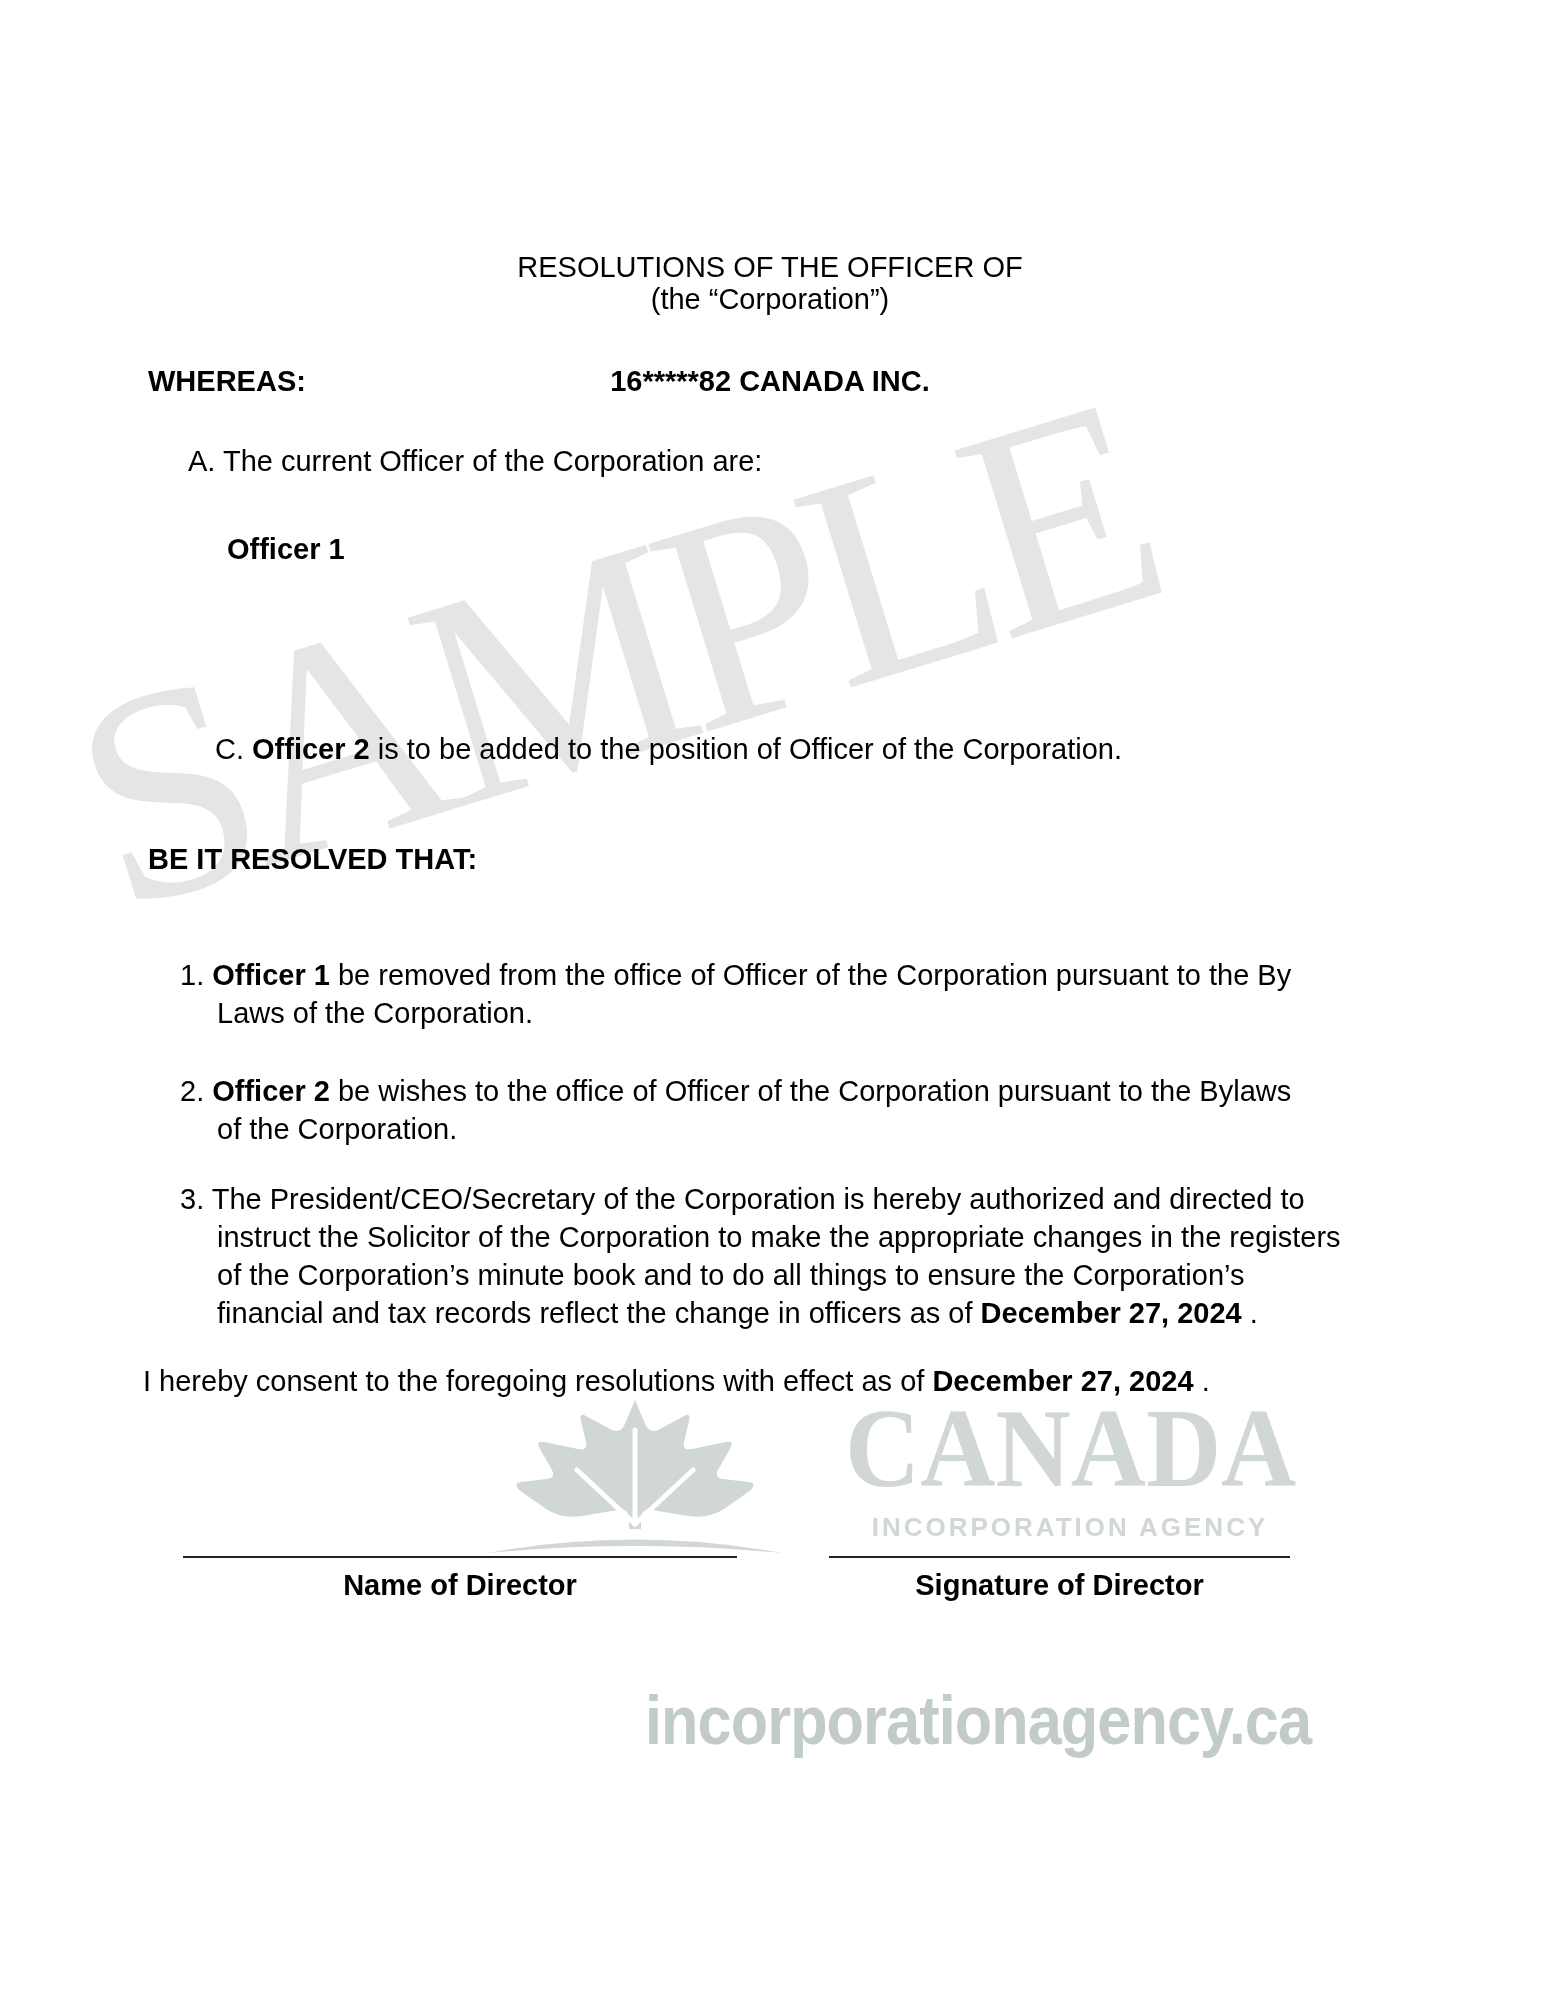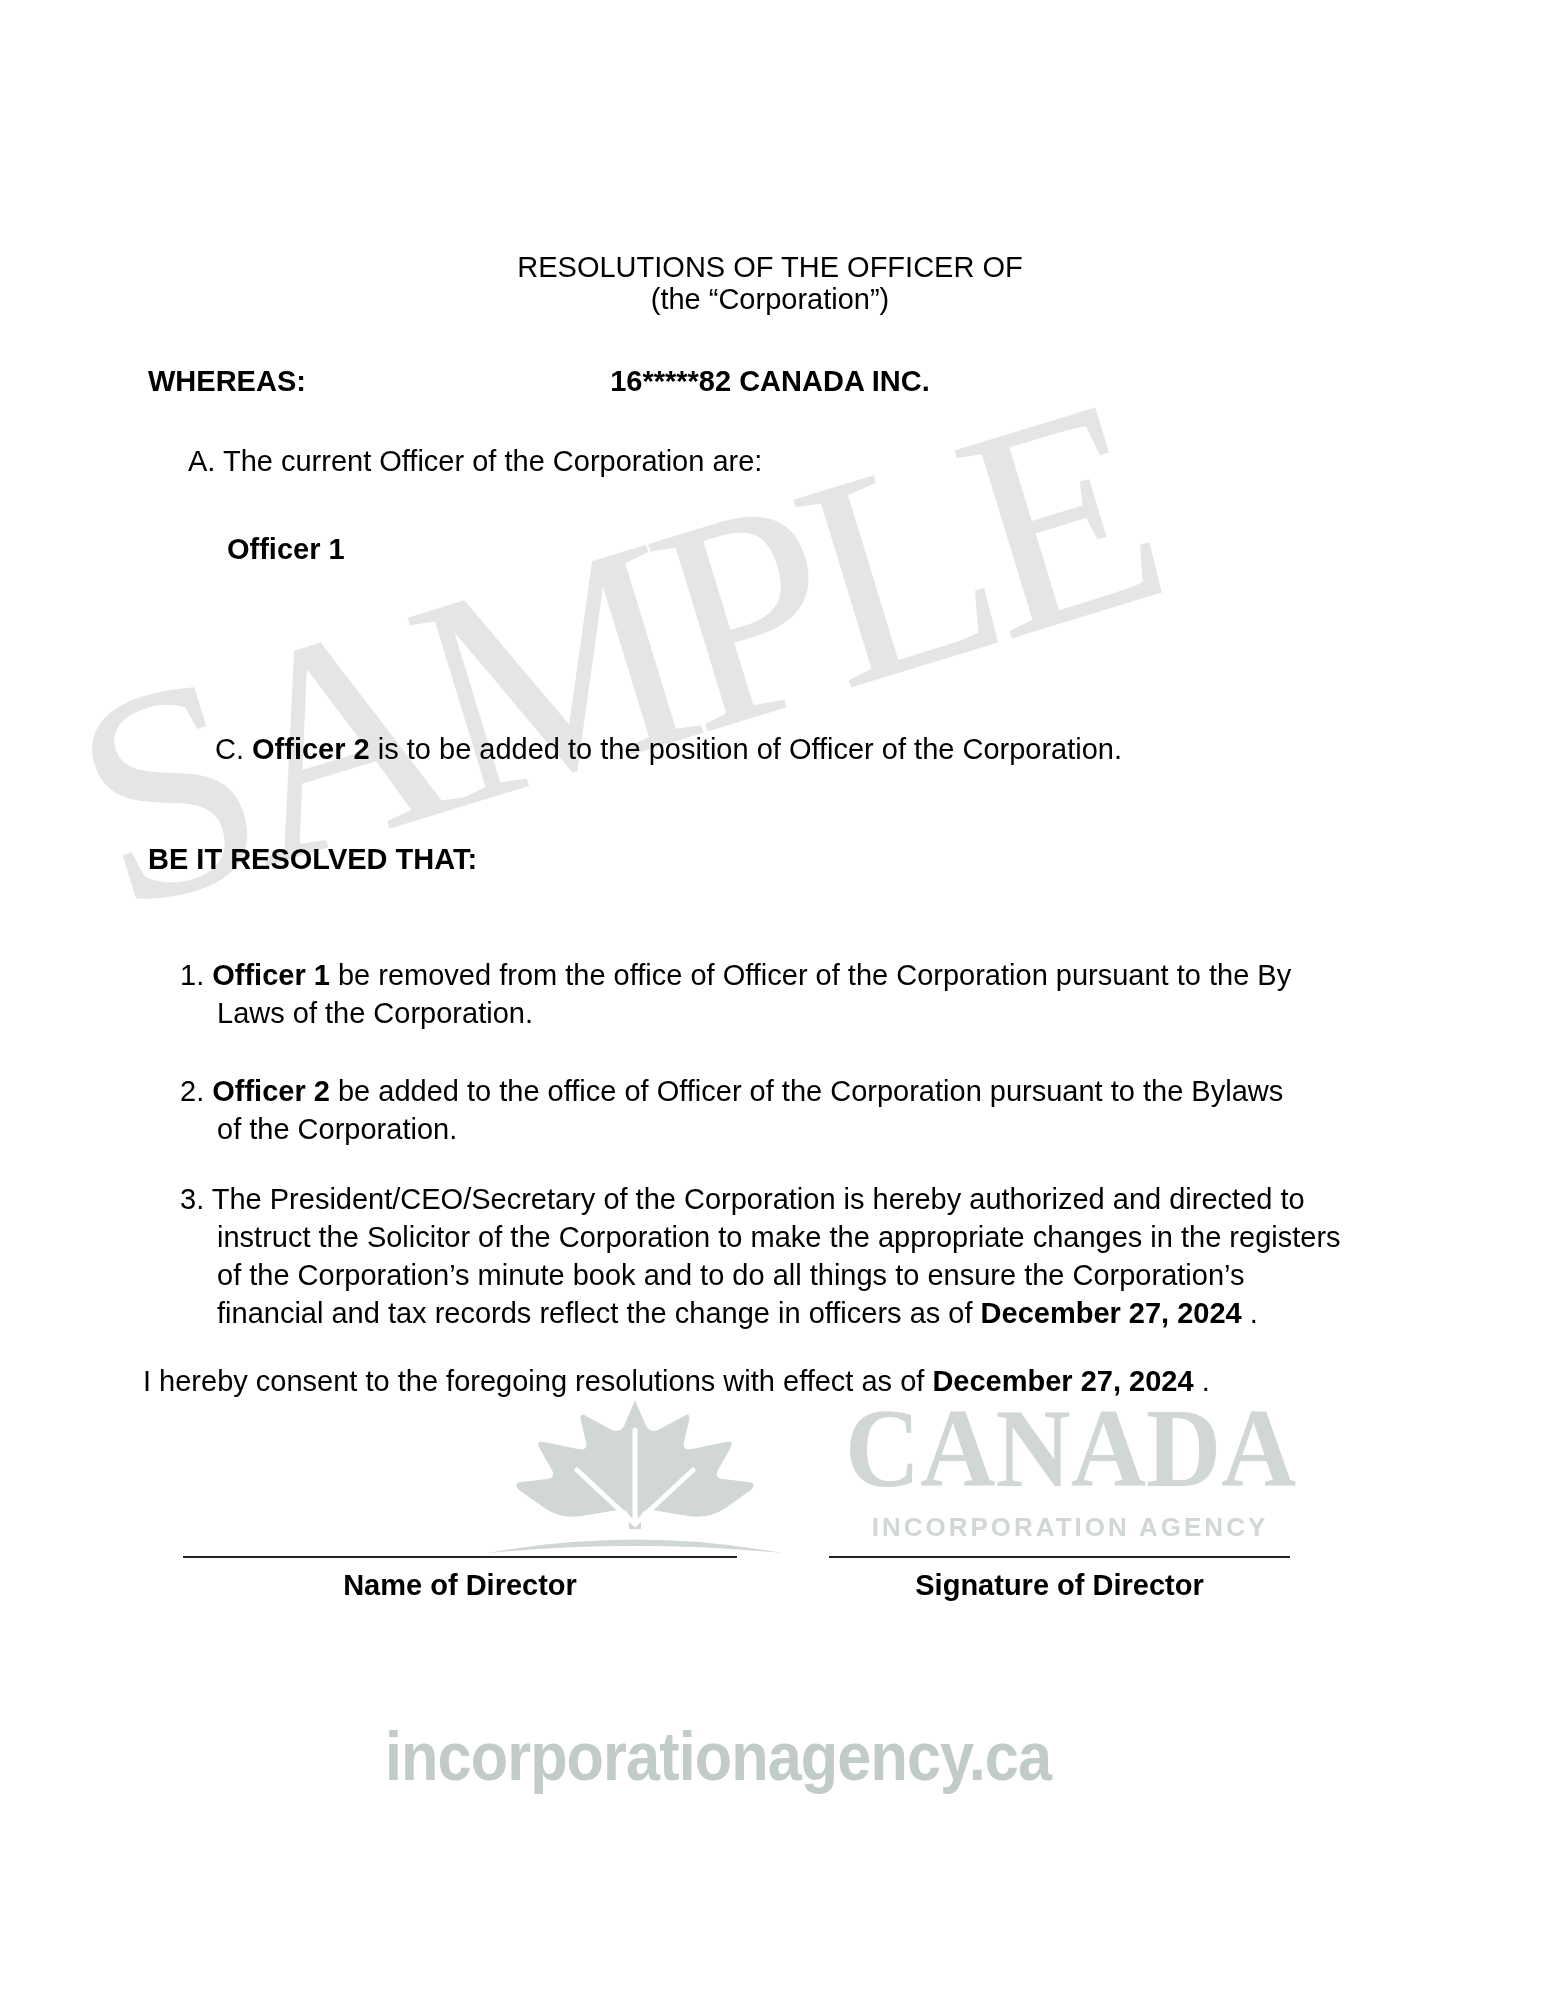--- a/index.html
+++ b/index.html
@@ -54,22 +54,22 @@
     letter-spacing:3px; color:#d1d7d5; white-space:nowrap;
     z-index:0;
   }
   .sig-line{position:absolute; border-top:2px solid #222222; height:0; z-index:1;}
   #sig-line-left{left:183px; top:1556px; width:554px;}
   #sig-line-right{left:829px; top:1556px; width:461px;}
   .sig-label{position:absolute; top:1566px; text-align:center; font-weight:bold; line-height:38px; z-index:1;}
   #sig-label-left{left:183px; width:554px;}
   #sig-label-right{left:829px; width:461px;}
   #website{
-    position:absolute; left:348px; top:1720px; width:1000px;
-    text-align:left; z-index:0;
+    position:absolute; left:348px; top:1684px; width:1000px;
+    text-align:right; z-index:0;
   }
   #website span{
     display:inline-block;
     font-weight:bold; font-size:68px; line-height:72px;
     letter-spacing:-1px; color:#c1cbc9; white-space:nowrap;
     transform:scaleX(0.9); transform-origin:center;
   }
 </style>
 </head>
 <body>
@@ -93,21 +93,21 @@
   <div class="abs doc b" style="left:227px; top:530px;">Officer 1</div>
 
 
   <div class="abs doc hang" style="left:215px; top:730px; width:1250px;"><span>C.</span><span class="b"> Officer 2</span><span> is to be added to the position of Officer of the Corporation.</span></div>
 
   <div class="abs doc b" style="left:148px; top:840px;">BE IT RESOLVED THAT:</div>
 
   <div class="abs doc hang" style="left:180px; top:956px; width:1280px;"><span>1.</span><span class="b"> Officer 1</span><span> be removed from the office of Officer of the Corporation pursuant to the By
 Laws of the Corporation.</span></div>
 
-  <div class="abs doc hang" style="left:180px; top:1072px; width:1280px;"><span>2.</span><span class="b"> Officer 2</span><span> be added to the office of Officer of the Corporation pursuant to the Bylaws
+  <div class="abs doc hang" style="left:180px; top:1072px; width:1280px;"><span>2.</span><span class="b"> Officer 2</span><span> be wishes to the office of Officer of the Corporation pursuant to the Bylaws
 of the Corporation.</span></div>
 
   <div class="abs doc hang" style="left:180px; top:1180px; width:1280px;"><span>3.</span><span> The President/CEO/Secretary of the Corporation is hereby authorized and directed to
 instruct the Solicitor of the Corporation to make the appropriate changes in the registers
 of the Corporation’s minute book and to do all things to ensure the Corporation’s
 financial and tax records reflect the change in officers as of </span><span class="b">December 27, 2024</span><span> .</span></div>
 
   <div class="abs doc nowrap" style="left:143px; top:1362px;"><span>I hereby consent to the foregoing resolutions with effect as of </span><span class="b">December 27, 2024</span><span> .</span></div>
 
   <svg id="leaf" width="310" height="166" viewBox="0 0 310 166">

